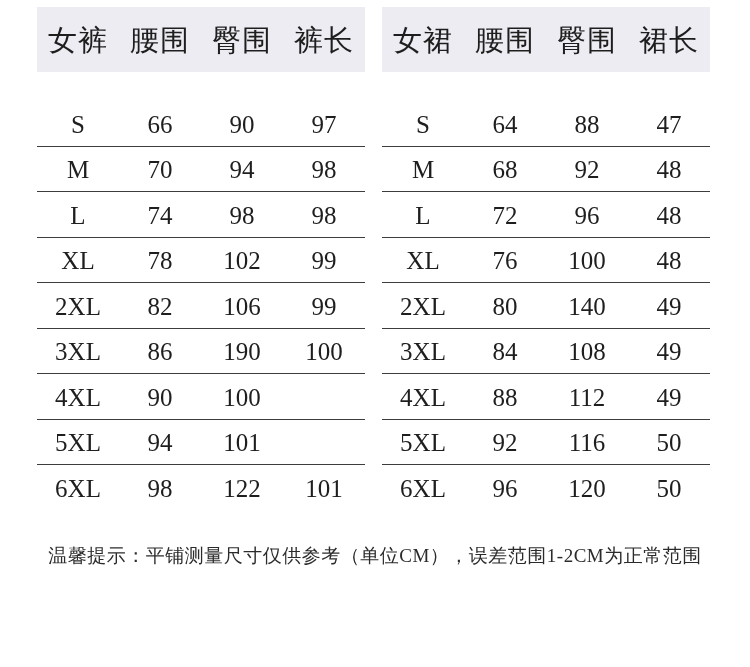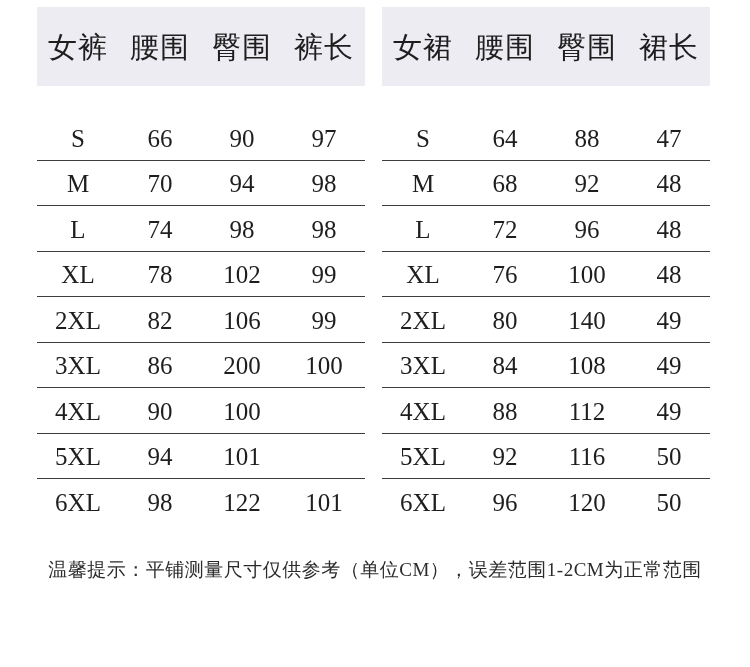--- a/index.html
+++ b/index.html
@@ -17,21 +17,21 @@
   .tables-wrap {
     display: flex;
     gap: 17px;
     padding: 7px 0 0 37px;
   }
   .size-table {
     width: 328px;
     flex: 0 0 328px;
   }
   .table-header {
-    height: 79px;
+    height: 65px;
     background: var(--header-bg, #ececf2);
     display: grid;
     grid-template-columns: repeat(4, 1fr);
     align-items: center;
     text-align: center;
     font-size: 29px;
     letter-spacing: 1px;
   }
   .table-body {
     margin-top: 29px;
@@ -100,21 +100,21 @@
         </div>
         <div class="t-row">
           <div class="t-cell">2XL</div>
           <div class="t-cell">82</div>
           <div class="t-cell">106</div>
           <div class="t-cell">99</div>
         </div>
         <div class="t-row">
           <div class="t-cell">3XL</div>
           <div class="t-cell">86</div>
-          <div class="t-cell">200</div>
+          <div class="t-cell">190</div>
           <div class="t-cell">100</div>
         </div>
         <div class="t-row">
           <div class="t-cell">4XL</div>
           <div class="t-cell">90</div>
           <div class="t-cell">100</div>
         </div>
         <div class="t-row">
           <div class="t-cell">5XL</div>
           <div class="t-cell">94</div>

